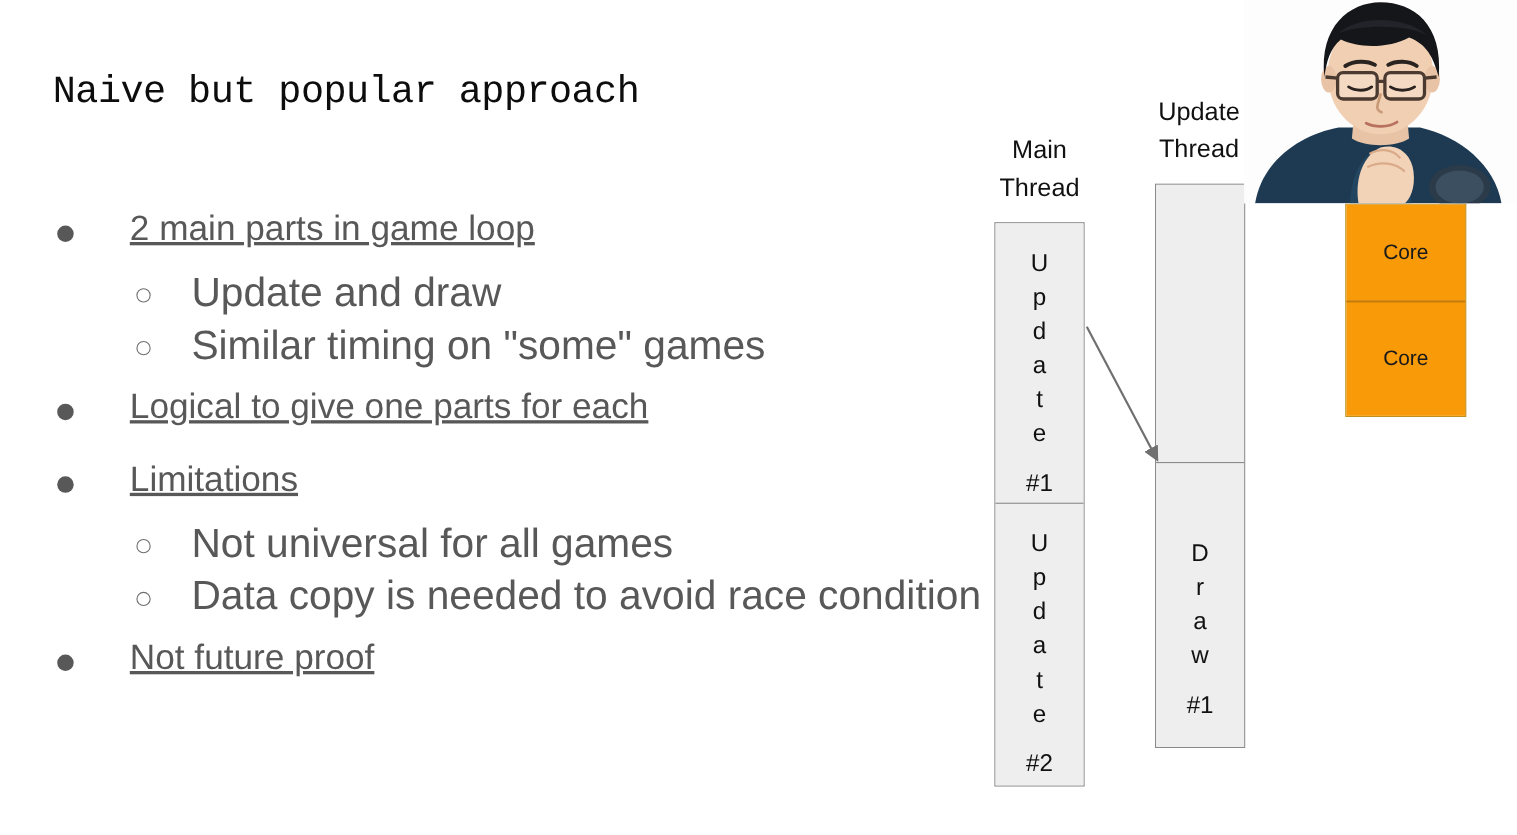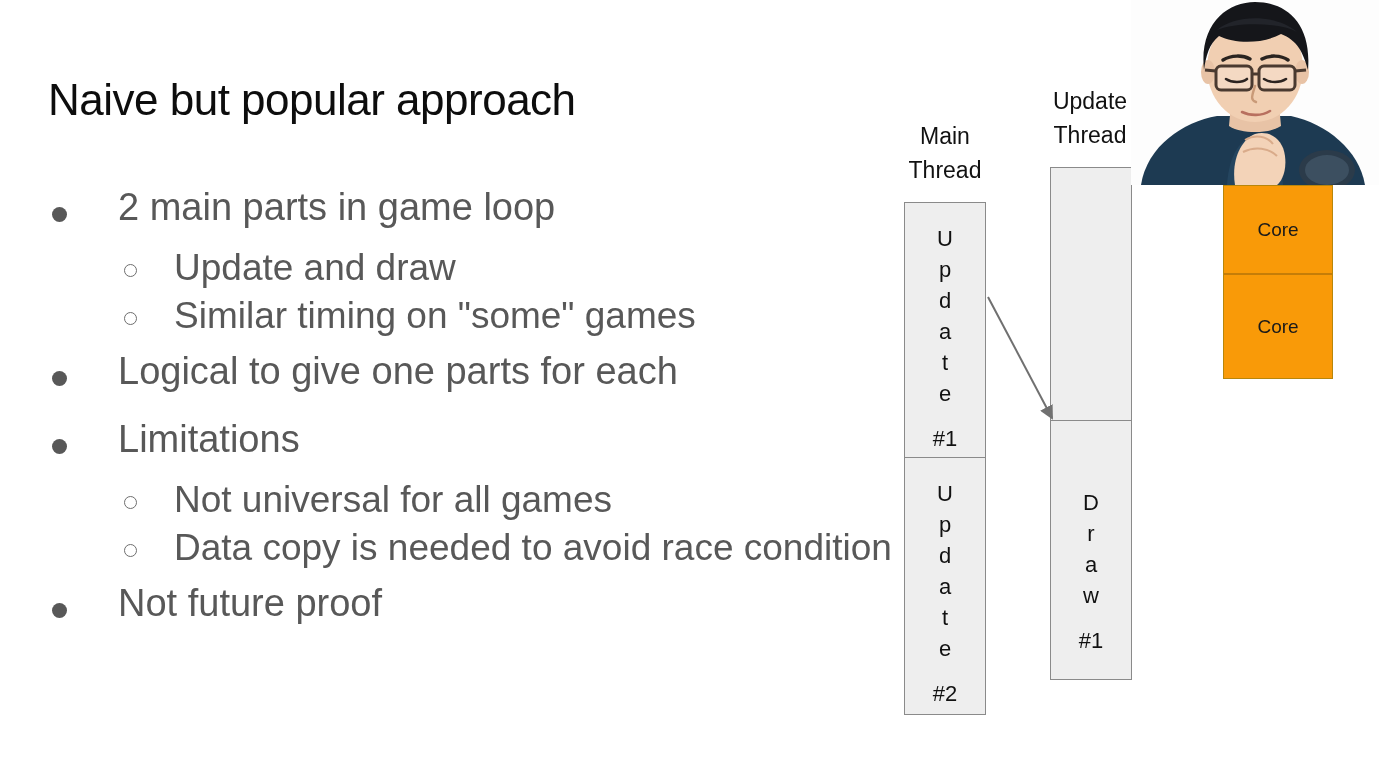--- a/index.html
+++ b/index.html
@@ -15,44 +15,46 @@
     width: 1379px;
     height: 759px;
     background: #ffffff;
     overflow: hidden;
   }
 
   
   #slide-title {
     position: absolute;
     left: 48px;
-    top: 68px;
-    font-size: 44px;
+    top: 52px;
+    font-size: 35px;
     line-height: 64px;
     color: #0d0d0d;
     letter-spacing: -0.5px;
     white-space: nowrap;
+    font-family: Liberation Mono, monospace;
   }
 
   
   #bullet-list {
     position: absolute;
     left: 52px;
     top: 176px;
     width: 860px;
   }
   .bullet-row {
     display: flex;
     align-items: baseline;
     color: #585858;
   }
   .bullet-row.level-1 {
-    font-size: 38px;
+    font-size: 32px;
     line-height: 62px;
     margin-left: 0;
+    text-decoration: underline;
   }
   .bullet-row.level-2 {
     font-size: 37px;
     line-height: 48px;
     margin-left: 72px;
   }
   .bullet-marker {
     flex: 0 0 auto;
     display: inline-block;
     color: #585858;

